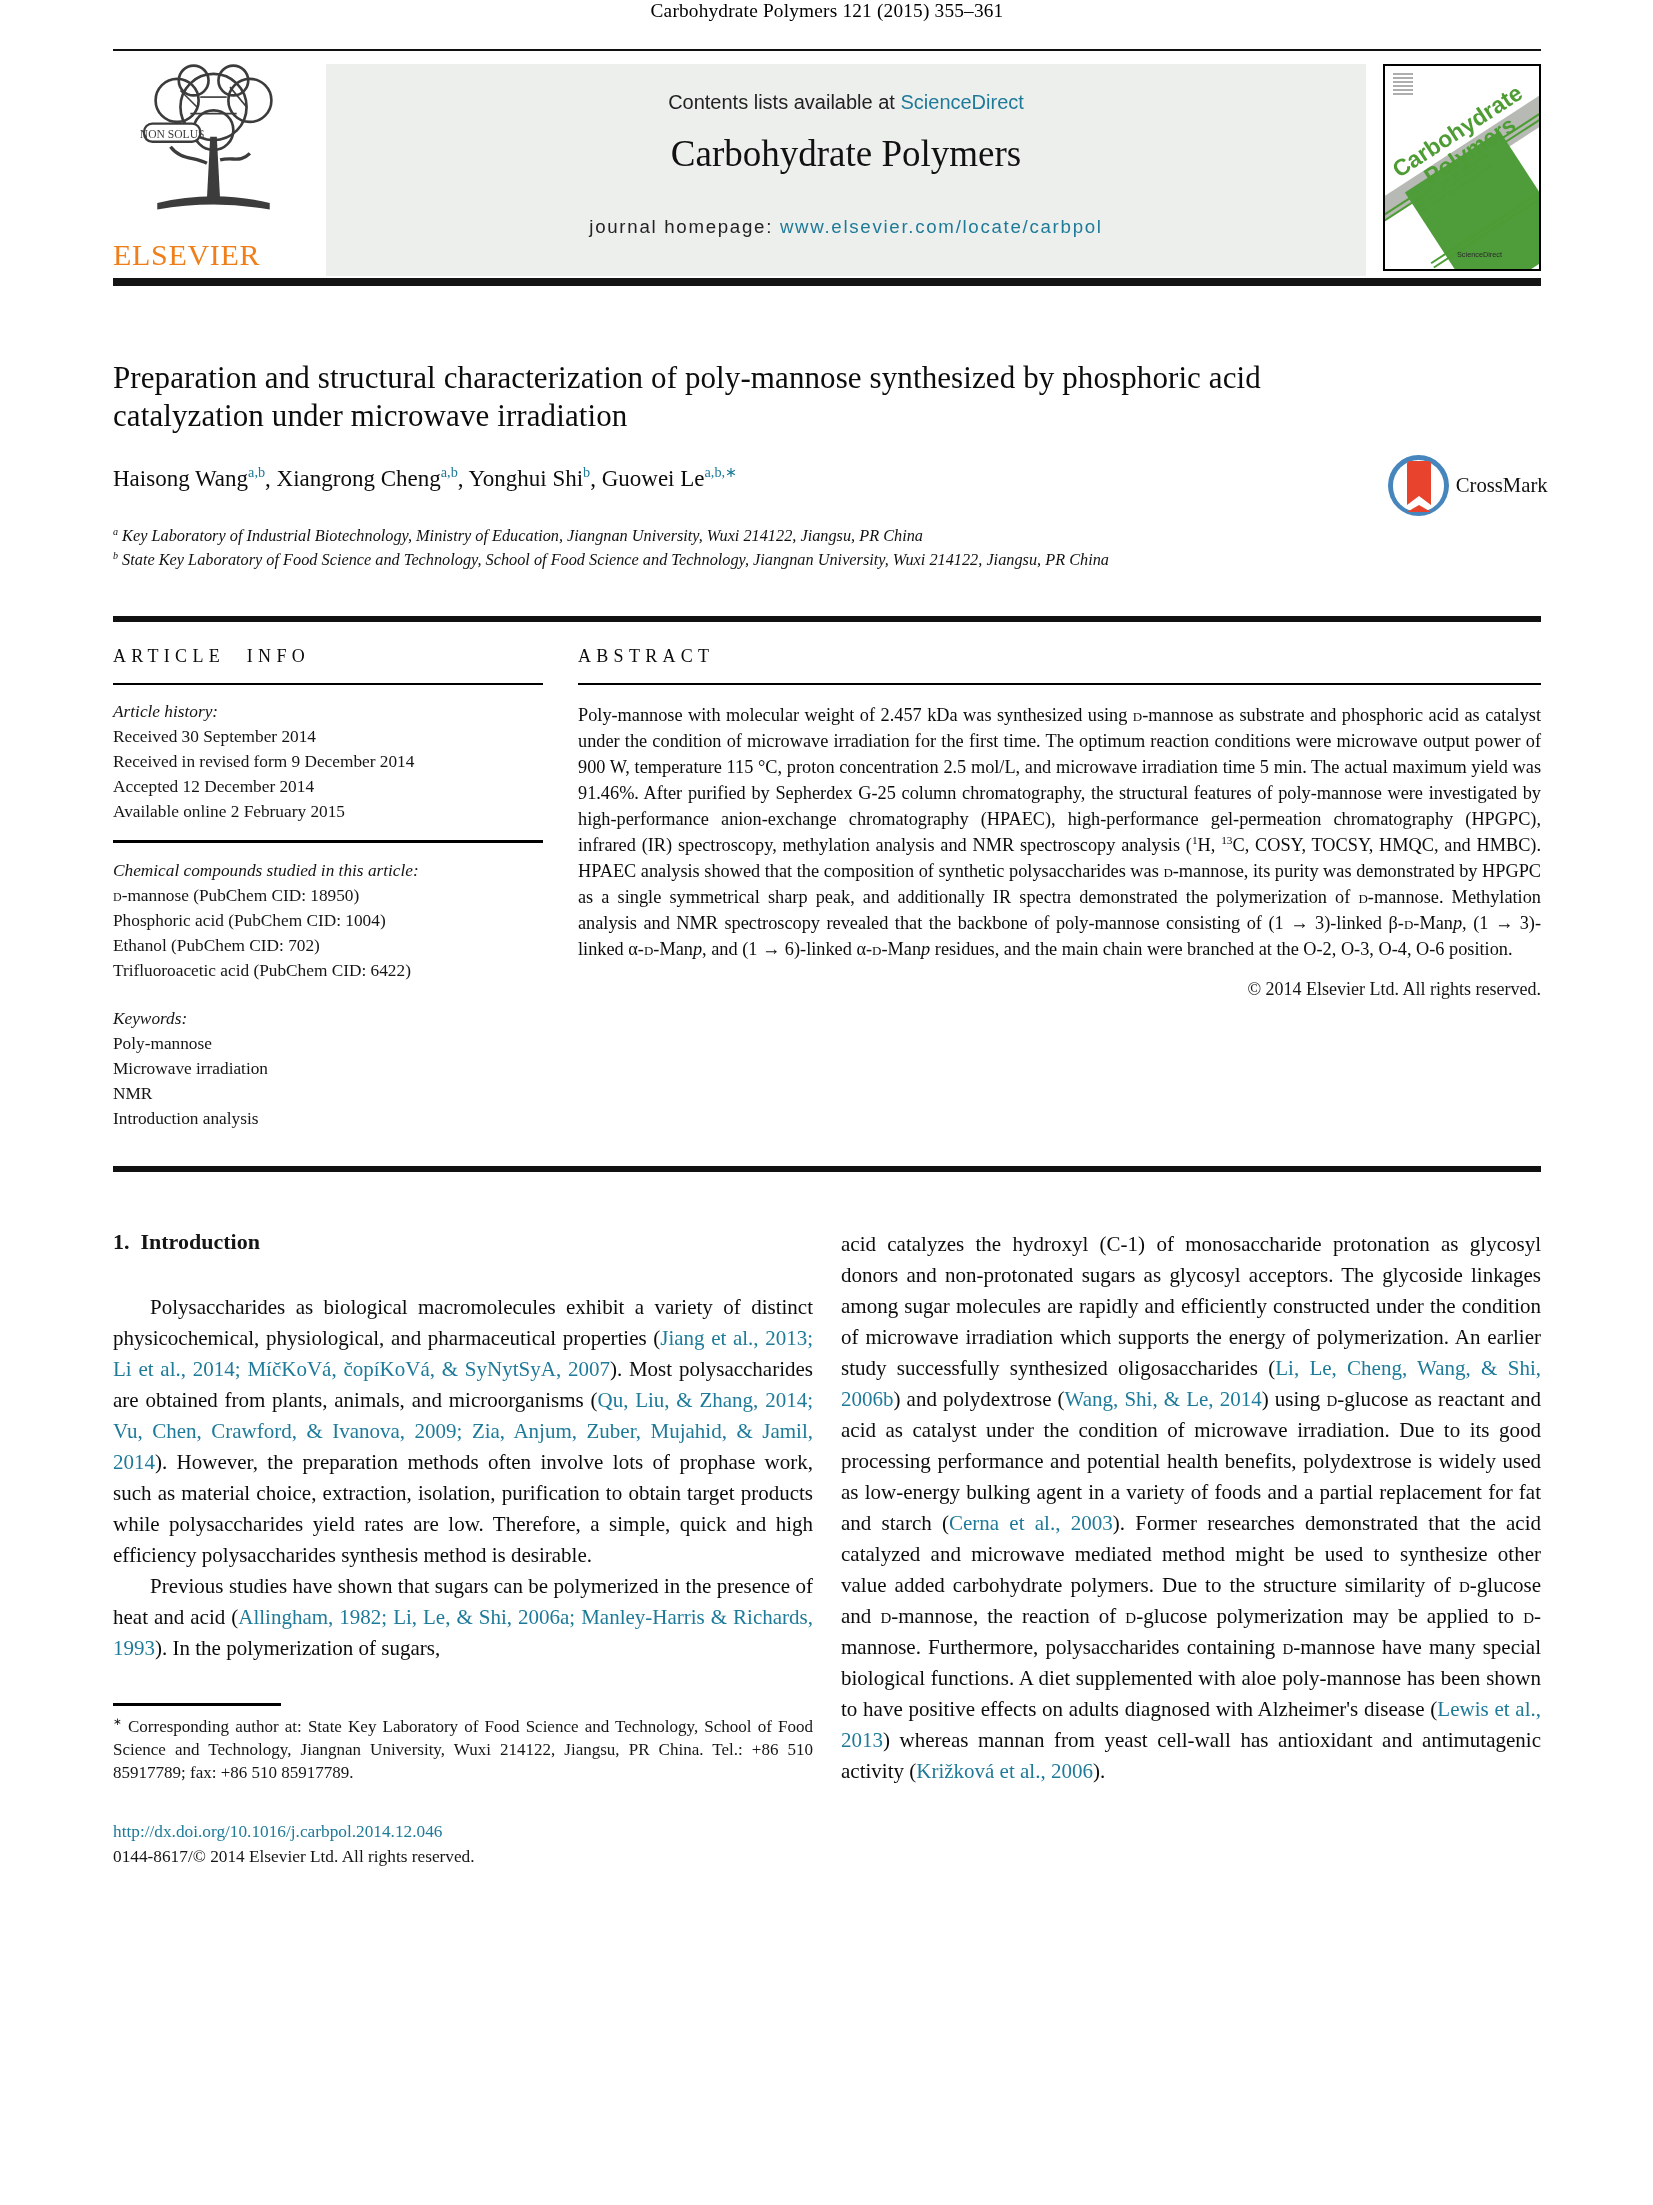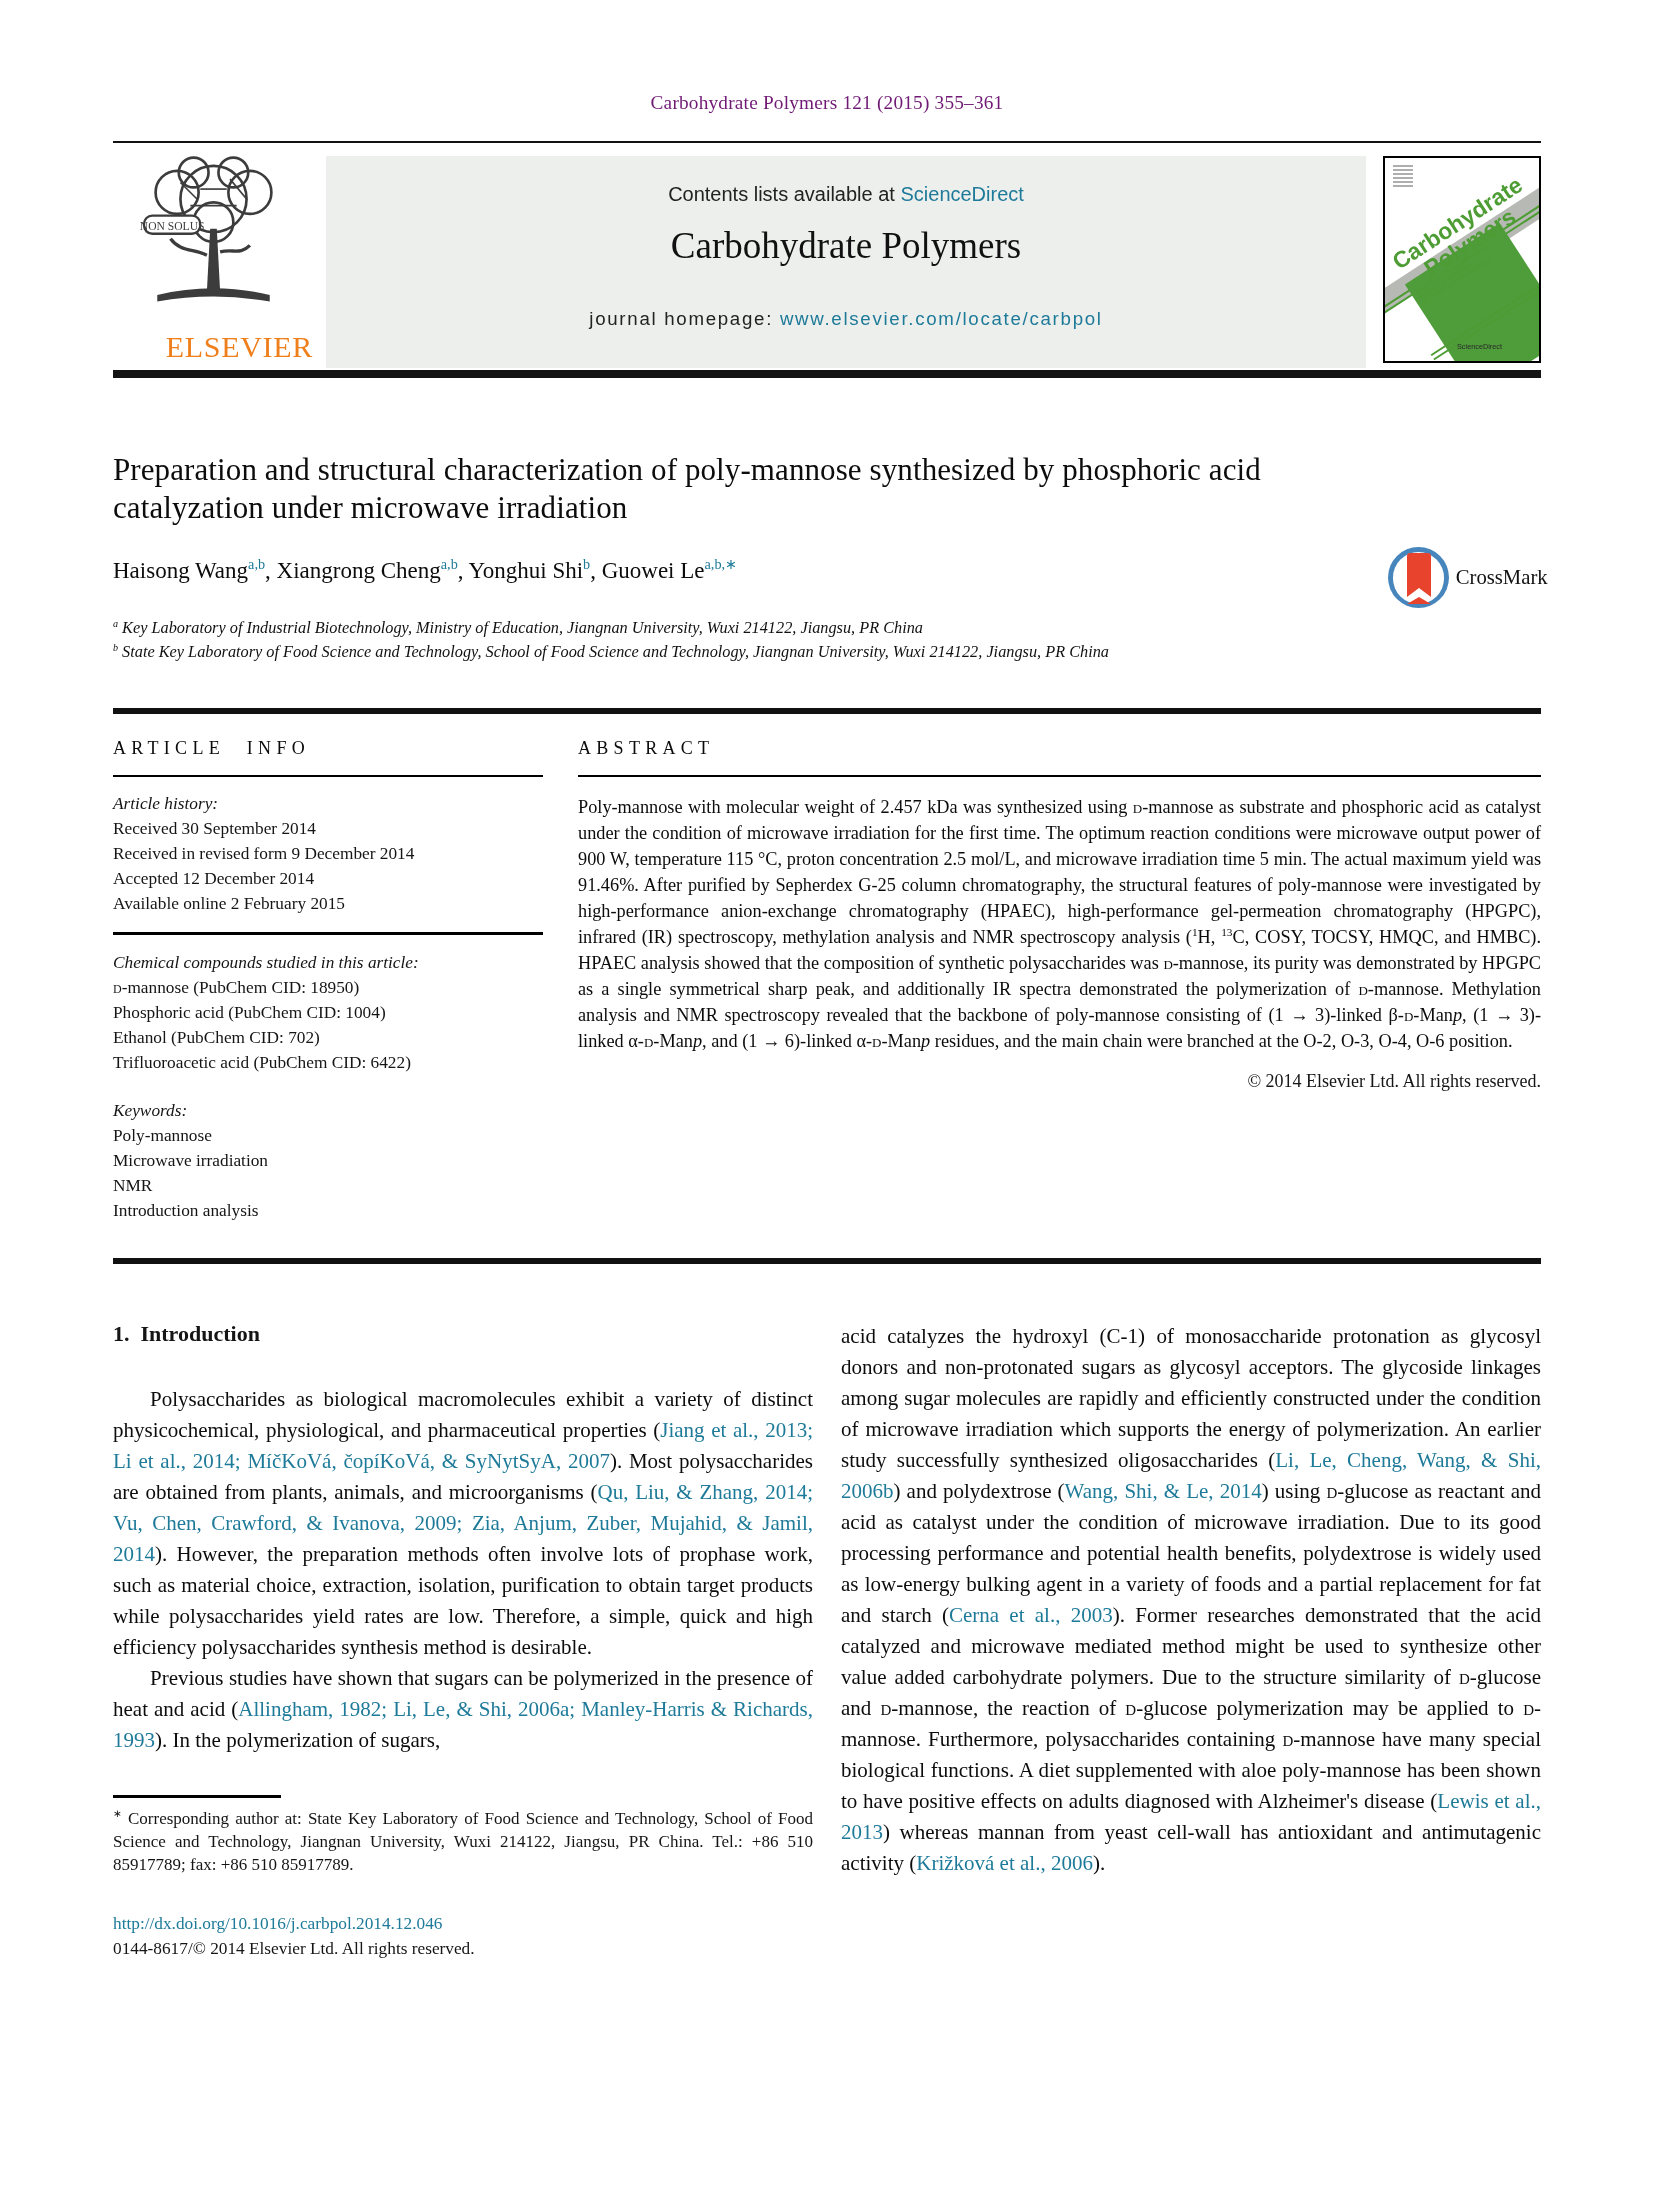--- a/index.html
+++ b/index.html
@@ -6,28 +6,28 @@
   html,body { background:#ffffff; }
   body {
     width: 1654px; height: 2205px; overflow: hidden;
     font-family: "Liberation Serif", serif; color: #151515;
     position: relative;
   }
   .page { padding: 0 113px; }
 
   
   .jref {
-    padding-top: 92px; text-align: center;
-    font-size: 19.3px; color: #701a75; letter-spacing: 0.2px;
+    text-align: center;
+    font-size: 19.3px; color: #000000; letter-spacing: 0.2px;
   }
   .rule-thin { height: 2px; background: #111; margin-top: 27px; }
 
   
   .band { display: flex; margin-top: 13.3px; height: 212px; }
-  .logo-col { width: 200px; text-align: right; position: relative; }
+  .logo-col { width: 200px; text-align: left; position: relative; }
   .logo-col svg { display: block; margin: 0 auto; }
   .elsevier-word {
     font-size: 30px; color: #ef7f1a; letter-spacing: 0.7px;
     font-family: "Liberation Serif", serif; margin-top: 1.3px;
   }
   .head-box {
     flex: 1; background: #edefed; margin: 0 17.3px 0 13.3px;
     text-align: center; padding-top: 27px;
   }
   .contents-line { font-family: "Liberation Sans", sans-serif; font-size: 20px; color: #222; }

